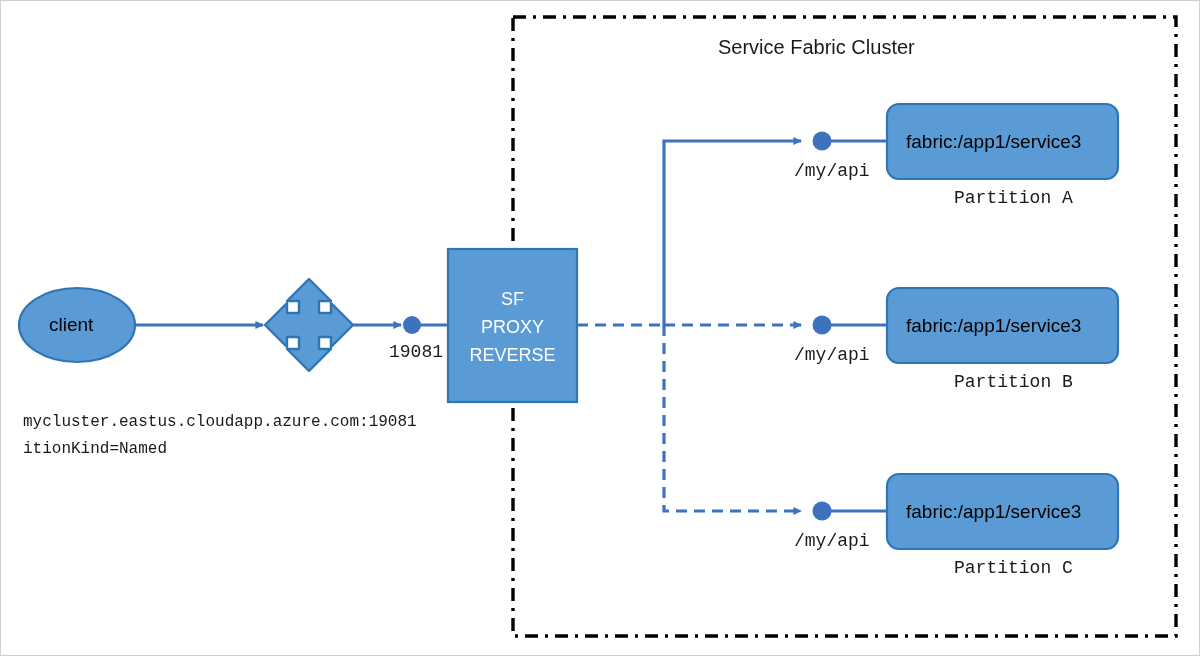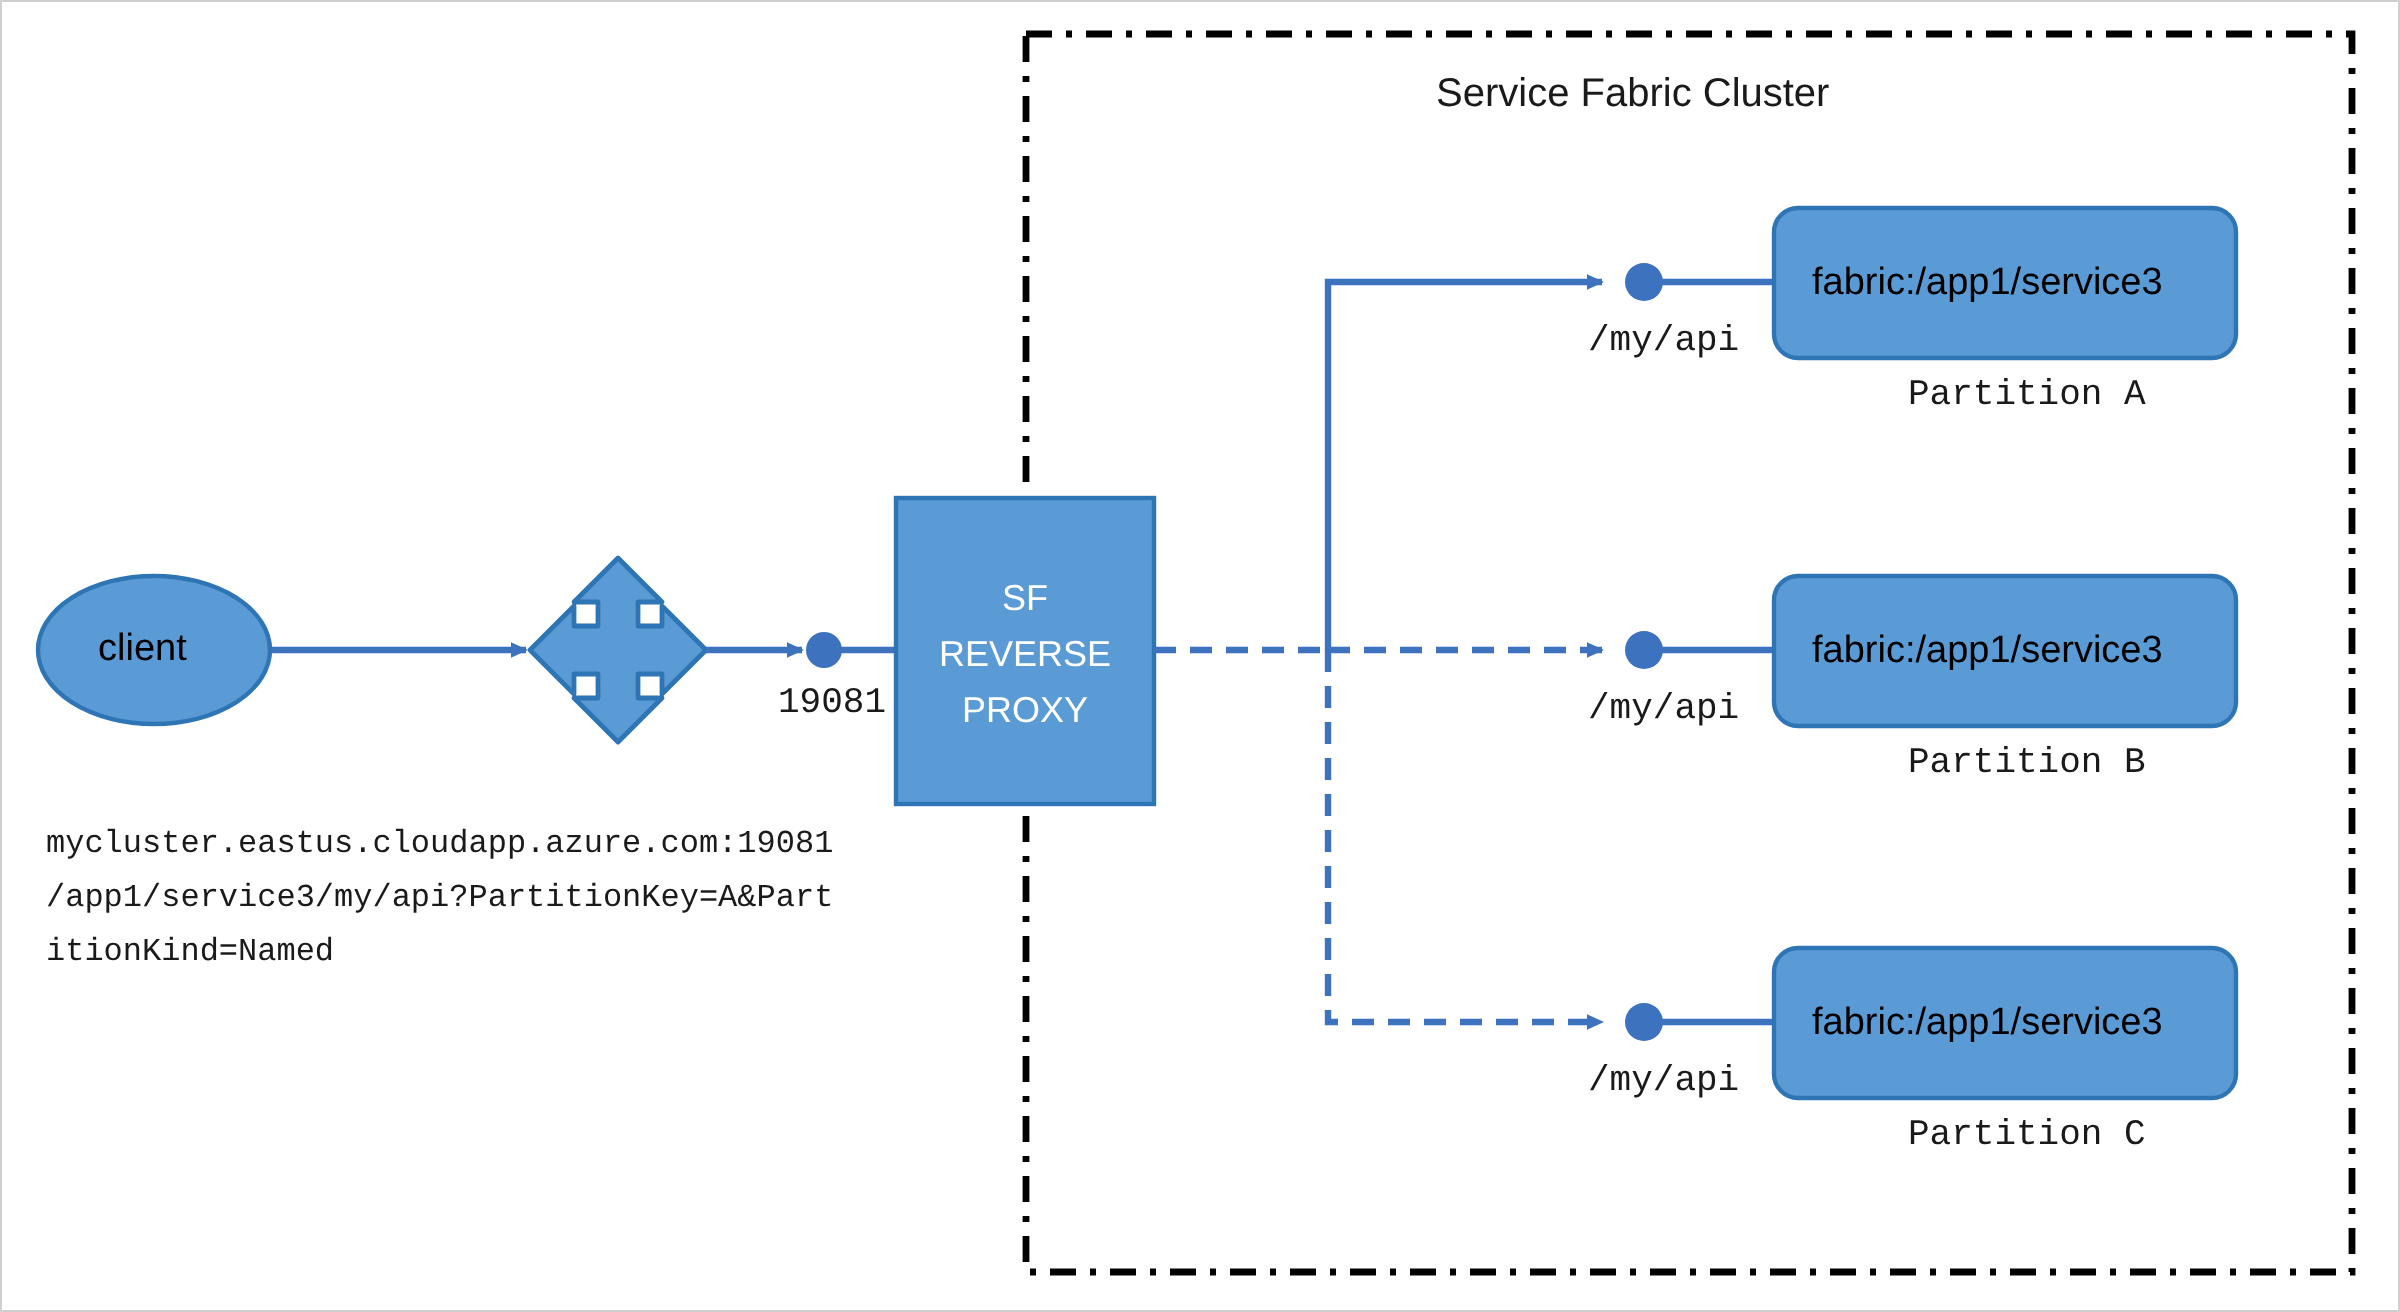--- a/index.html
+++ b/index.html
@@ -117,27 +117,26 @@
   </svg>
 
   <div class="cluster-title" style="left:717px; top:35px;">Service Fabric Cluster</div>
 
   <div class="node-label" style="left:48px; top:313px;">client</div>
 
   <div class="plain-label" style="left:388px; top:341px;">19081</div>
 
   <div class="proxy-label" style="left:447px; top:284px; width:129px;">
     <div>SF</div>
+    <div>PROXY</div>
     <div>REVERSE</div>
-    <div>PROXY</div>
   </div>
 
   <div class="url-block" style="left:22px; top:408px;">
     <div>mycluster.eastus.cloudapp.azure.com:19081</div>
-    <div>/app1/service3/my/api?PartitionKey=A&amp;Part</div>
     <div>itionKind=Named</div>
   </div>
 
   <div class="node-label" style="left:905px; top:130px;">fabric:/app1/service3</div>
   <div class="plain-label" style="left:793px; top:160px;">/my/api</div>
   <div class="plain-label" style="left:953px; top:187px;">Partition A</div>
 
   <div class="node-label" style="left:905px; top:314px;">fabric:/app1/service3</div>
   <div class="plain-label" style="left:793px; top:344px;">/my/api</div>
   <div class="plain-label" style="left:953px; top:371px;">Partition B</div>

